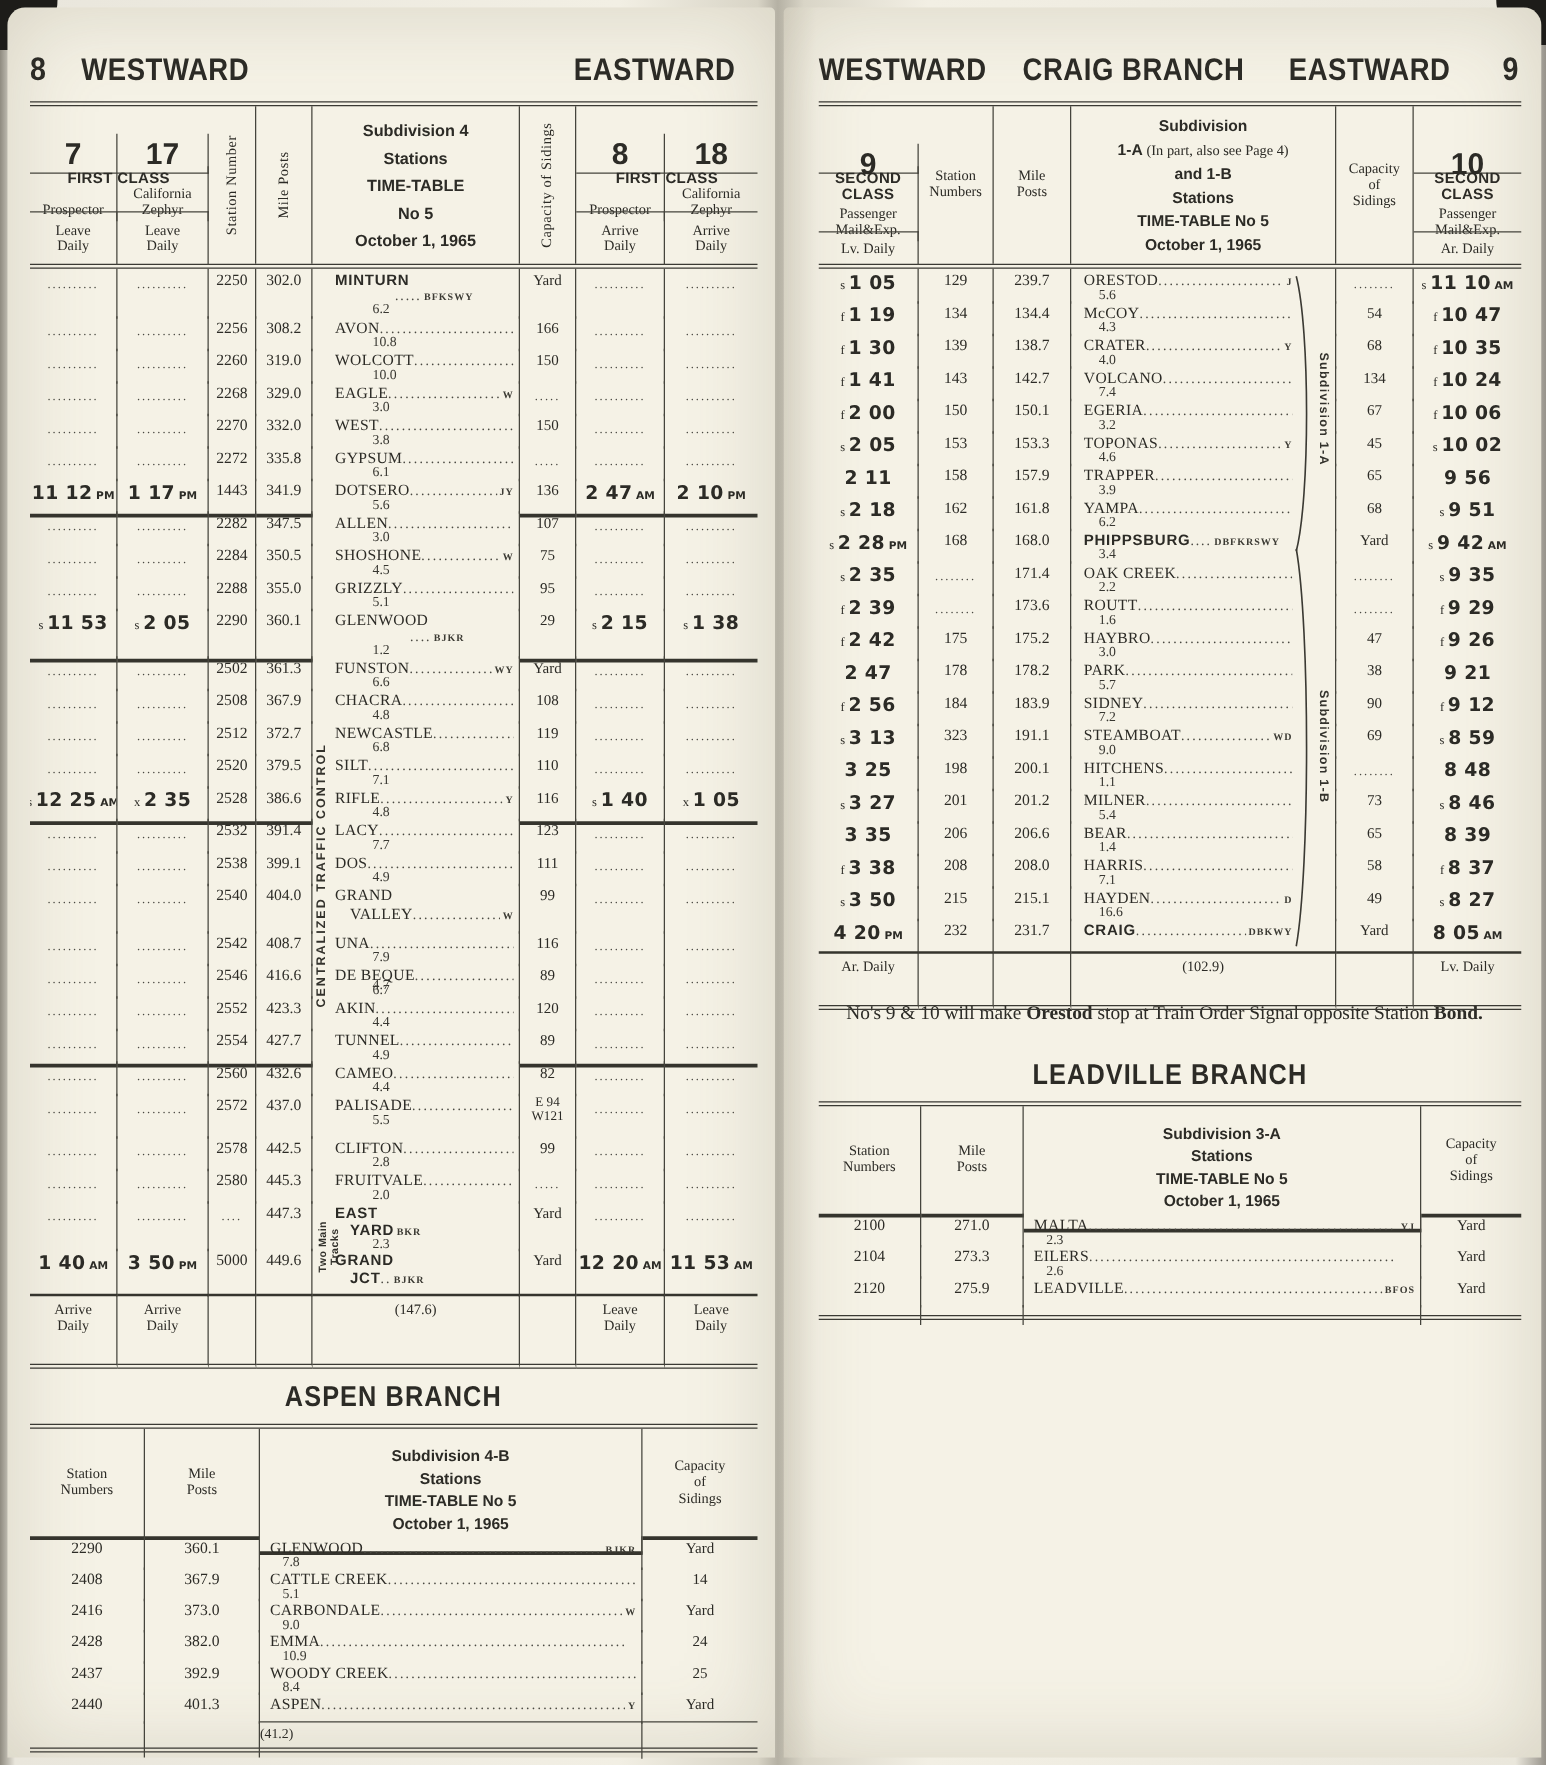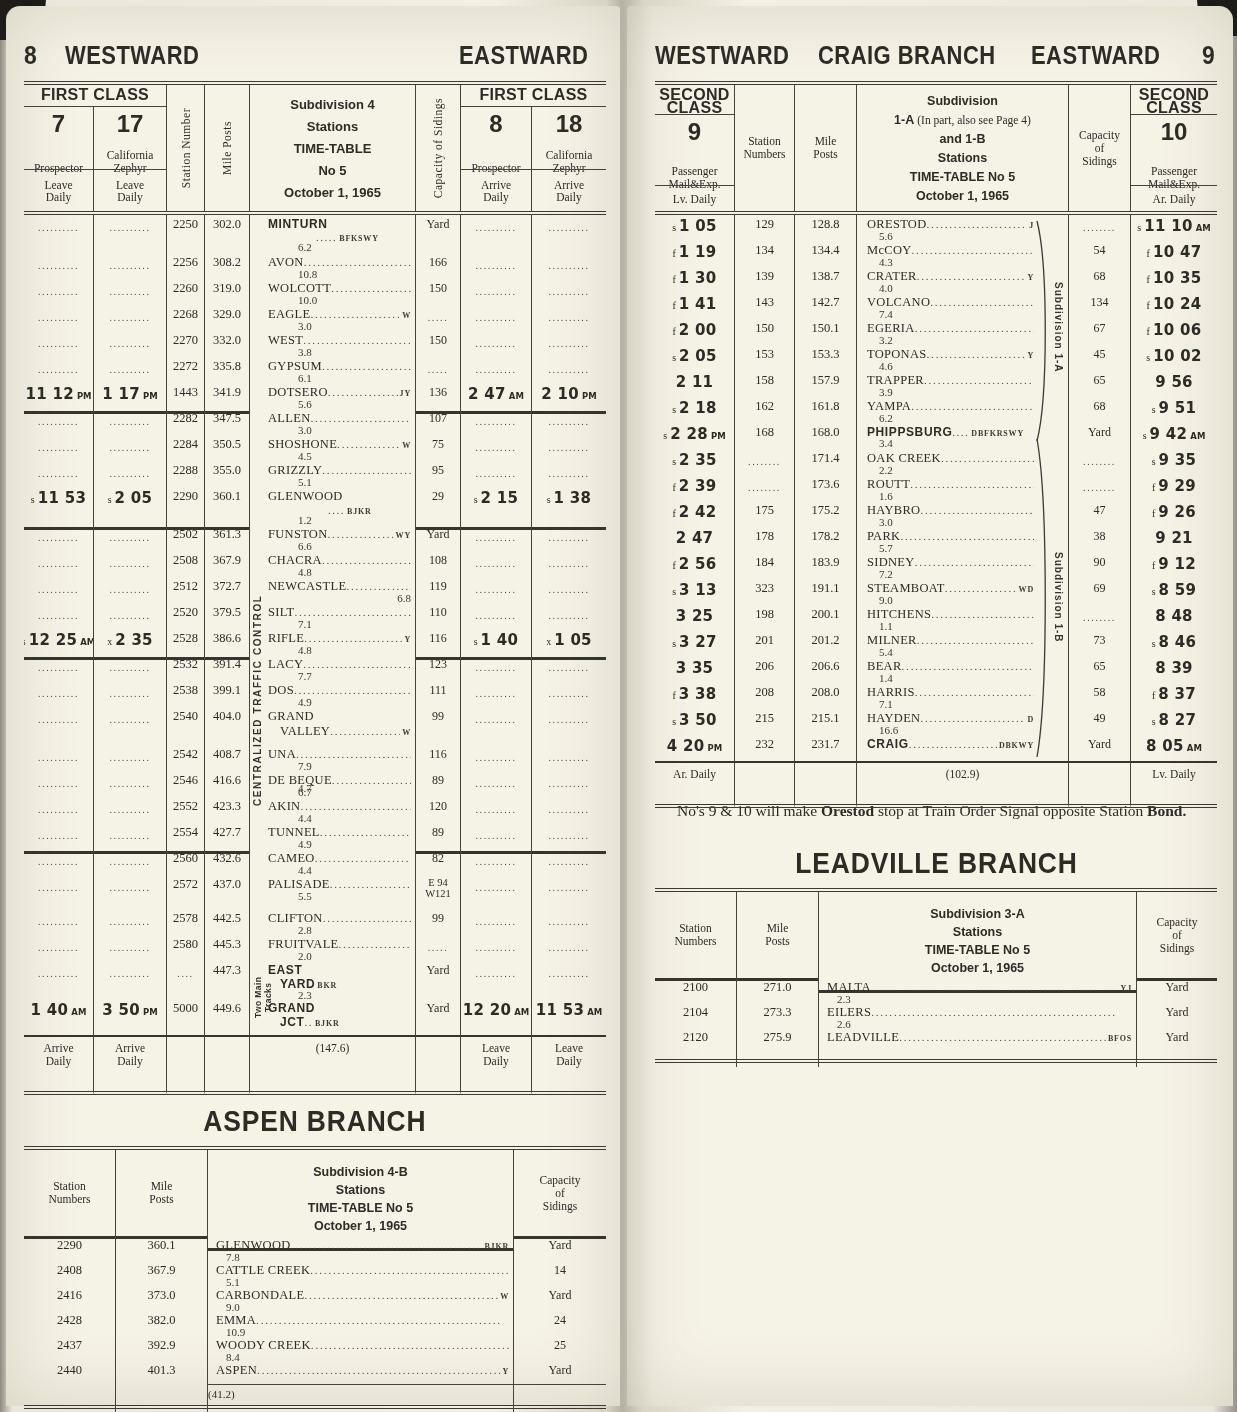--- a/index.html
+++ b/index.html
@@ -33,22 +33,22 @@
   .kcols{grid-template-columns:82px 82px 318px 80px;}
   .cell{border-right:1px solid #45443c;position:relative;min-height:100%;}
   .cell.last{border-right:none;}
   .thead{border-bottom:4px double #3a3933;}
   .hmid{display:flex;flex-direction:column;align-items:center;justify-content:center;gap:7px;
         font-family:"Liberation Sans",sans-serif;font-weight:bold;font-size:13px;text-align:center;}
   .hmid .rm{font-family:"Liberation Serif",serif;font-weight:normal;font-size:11.5px;}
   .vlab{writing-mode:vertical-rl;transform:rotate(180deg);margin:auto;font-size:11.5px;
         letter-spacing:.5px;white-space:nowrap;}
   .hsm{font-size:11.5px;text-align:center;line-height:13px;margin:auto;}
-  .fclass{font-family:"Liberation Sans",sans-serif;font-weight:bold;font-size:16px;text-align:center;
-          letter-spacing:.3px;border-bottom:1px solid #45443c;padding:3px 0 2px;line-height:13px;}
+  .fclass{font-family:"Liberation Sans",sans-serif;font-weight:bold;font-size:12px;text-align:center;
+          letter-spacing:.3px;border-bottom:1px solid #45443c;padding:3px 0 2px;line-height:13px;margin-top:48px;}
   .hnum{font-family:"Liberation Sans",sans-serif;font-weight:bold;font-size:24px;text-align:center;line-height:24px;}
   .hnm{font-size:11.5px;text-align:center;line-height:12.5px;}
   .hdaily{font-size:11.5px;text-align:center;line-height:12.5px;border-top:1px solid #45443c;
           display:flex;align-items:center;justify-content:center;}
   .hstack{display:flex;flex-direction:column;justify-content:space-between;padding:5px 2px 3px;}
 
   
   .brow .cell{padding-top:2px;}
   .sep .cell{border-bottom:3px solid #35342d;}
   .sep .cell.nosep{border-bottom:none;}
@@ -82,21 +82,21 @@
   .tmt{position:absolute;writing-mode:vertical-rl;transform:rotate(180deg);
        font-family:"Liberation Sans",sans-serif;font-weight:bold;font-size:8.5px;line-height:9.5px;
        letter-spacing:.4px;color:#33322c;text-align:center;}
   .subv{position:absolute;writing-mode:vertical-rl;font-family:"Liberation Sans",sans-serif;
         font-weight:bold;font-size:10px;letter-spacing:1px;color:#33322c;white-space:nowrap;}
   .brace{position:absolute;}
 
   
   .notes{margin:10px 2px 0 2px;font-size:15.5px;line-height:19px;}
   .notes p{margin:0 0 2px 0;text-indent:20px;}
-  .btitle{text-align:center;font-family:"Liberation Sans",sans-serif;font-weight:bold;font-size:30px;
+  .btitle{text-align:center;font-family:"Liberation Sans",sans-serif;font-weight:bold;font-size:23px;
           margin:26px 0 8px;}
   .btitle span{display:inline-block;transform:scaleX(.88);letter-spacing:1px;}
   .bhead .cell{border-bottom:3px solid #35342d;}
   .bfoot{border-bottom:4px double #3a3933;}
   .bfoot .cell{border-top:1.5px solid #45443c;font-size:11px;padding:3px 0 5px;}
   .bfoot .cell.noline{border-top:none;}
   .aftr{padding-left:40px;}
 </style>
 </head>
 <body>
@@ -521,21 +521,21 @@
           </div>
           <div class="trow lcols brow" style="height: 26px;">
             <div class="cell">
               <span class="cdots">..........</span>
             </div>
             <div class="cell">
               <span class="cdots">..........</span>
             </div>
             <div class="cell num">2512</div>
             <div class="cell num">372.7</div>
-            <div class="cell ncell nosep" style="padding-left: 18px; text-align: right;">
+            <div class="cell ncell nosep" style="padding-left: 18px;">
               <div class="nline">
                 <span class="nm">NEWCASTLE</span>
                 <span class="ldr"></span>
               </div>
               <div class="dist" style="padding-left: 30px;">6.8</div>
             </div>
             <div class="cell capv">119</div>
             <div class="cell">
               <span class="cdots">..........</span>
             </div>
@@ -1133,21 +1133,21 @@
               </div>
             </div>
             <div class="cell hdaily last" style="grid-area: 3 / 6;">Ar. Daily</div>
           </div>
           <div class="trow rcols brow" style="height: 26px;">
             <div class="cell tcell">
               <span class="pre">s</span>
               <span class="tt">1 05</span>
             </div>
             <div class="cell num">129</div>
-            <div class="cell num">128.8</div>
+            <div class="cell num">239.7</div>
             <div class="cell ncell nosep" style="padding-left: 10px; padding-right: 34px;">
               <div class="nline">
                 <span class="nm">ORESTOD</span>
                 <span class="ldr"></span>
                 <span class="code">J</span>
               </div>
               <div class="dist" style="padding-left: 12px;">5.6</div>
             </div>
             <div class="cell capv">
               <span class="cdots">........</span>

